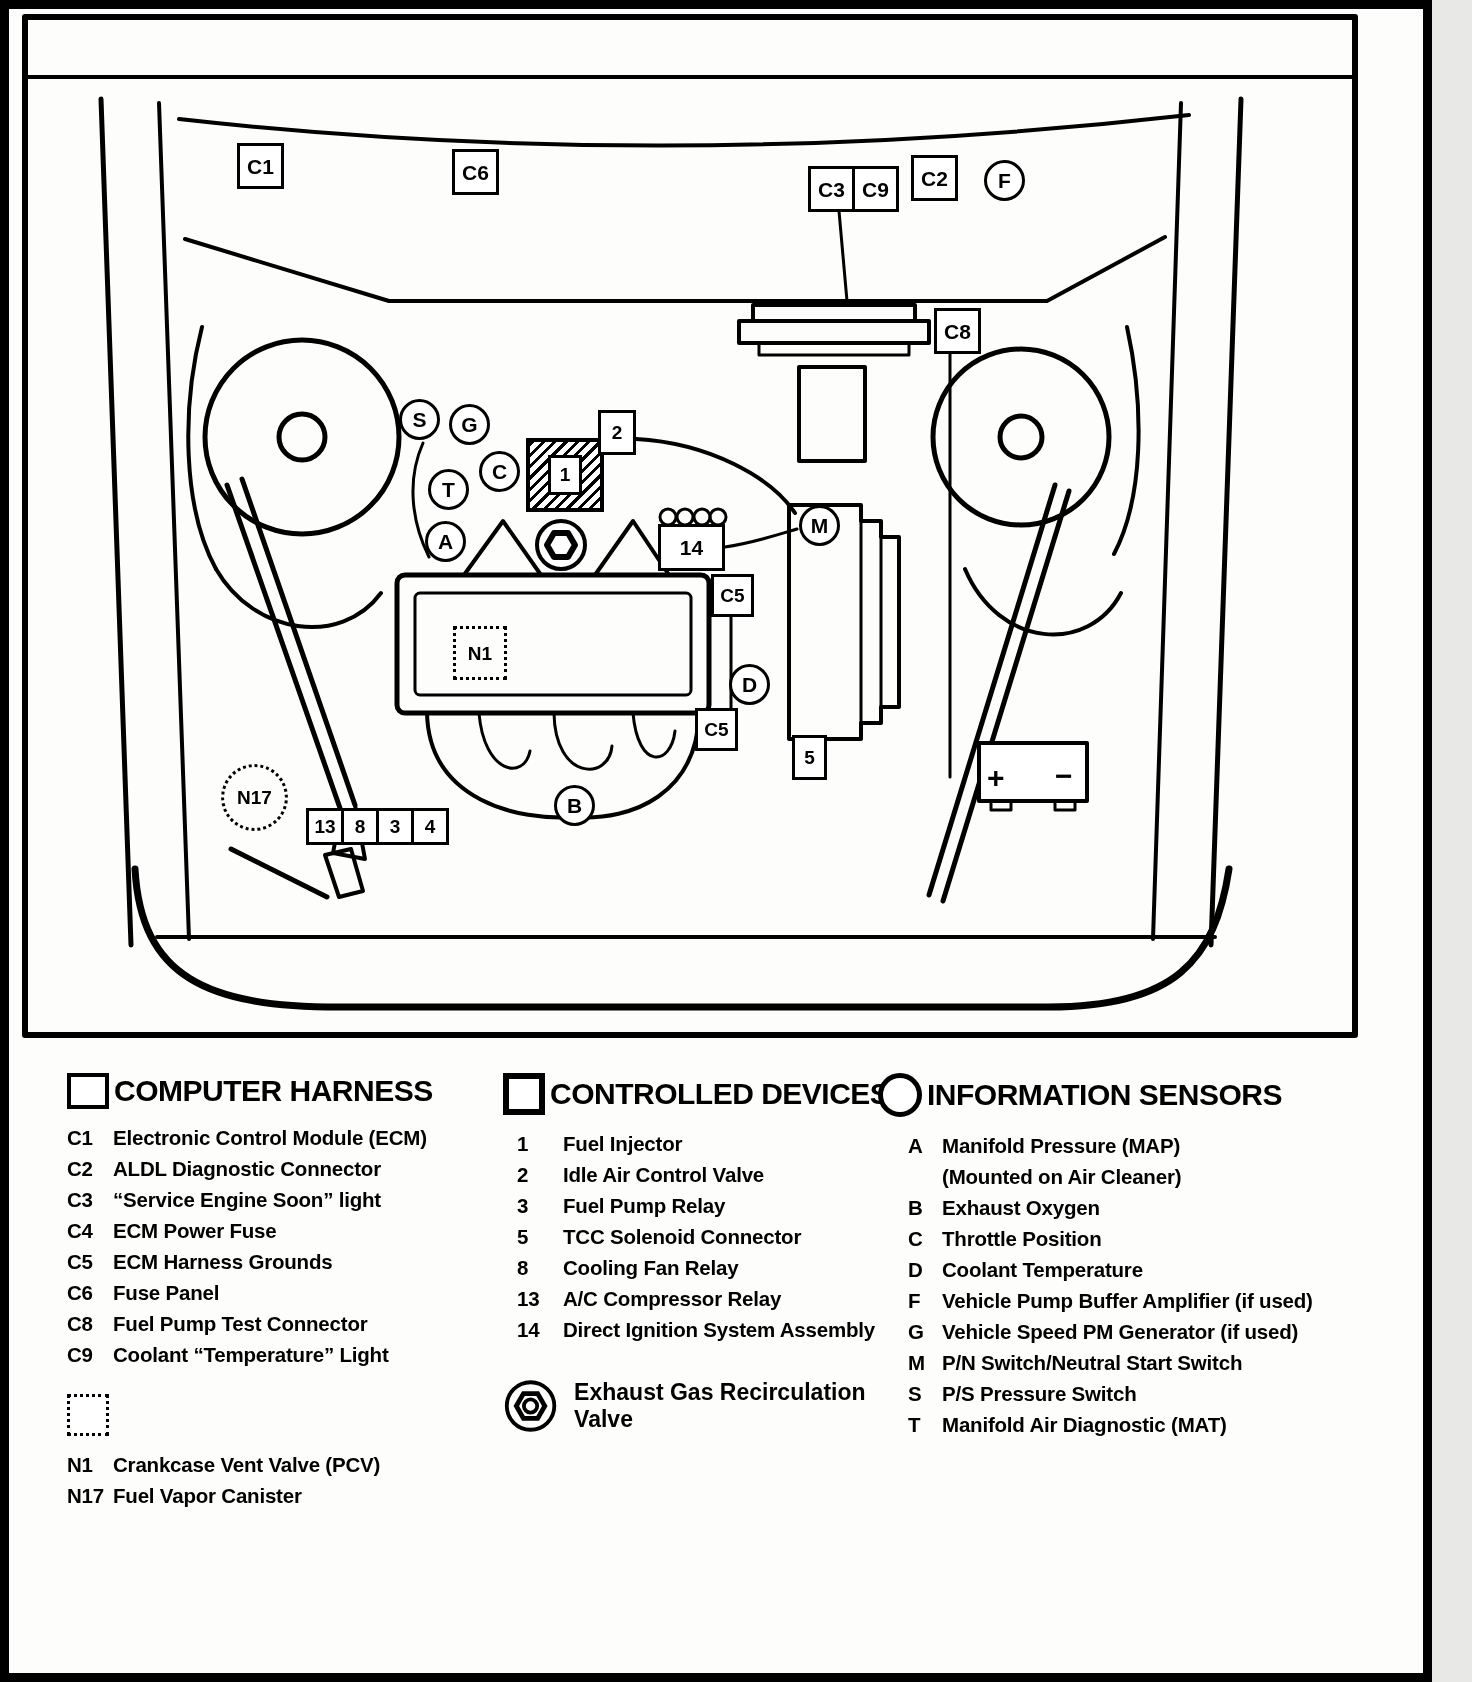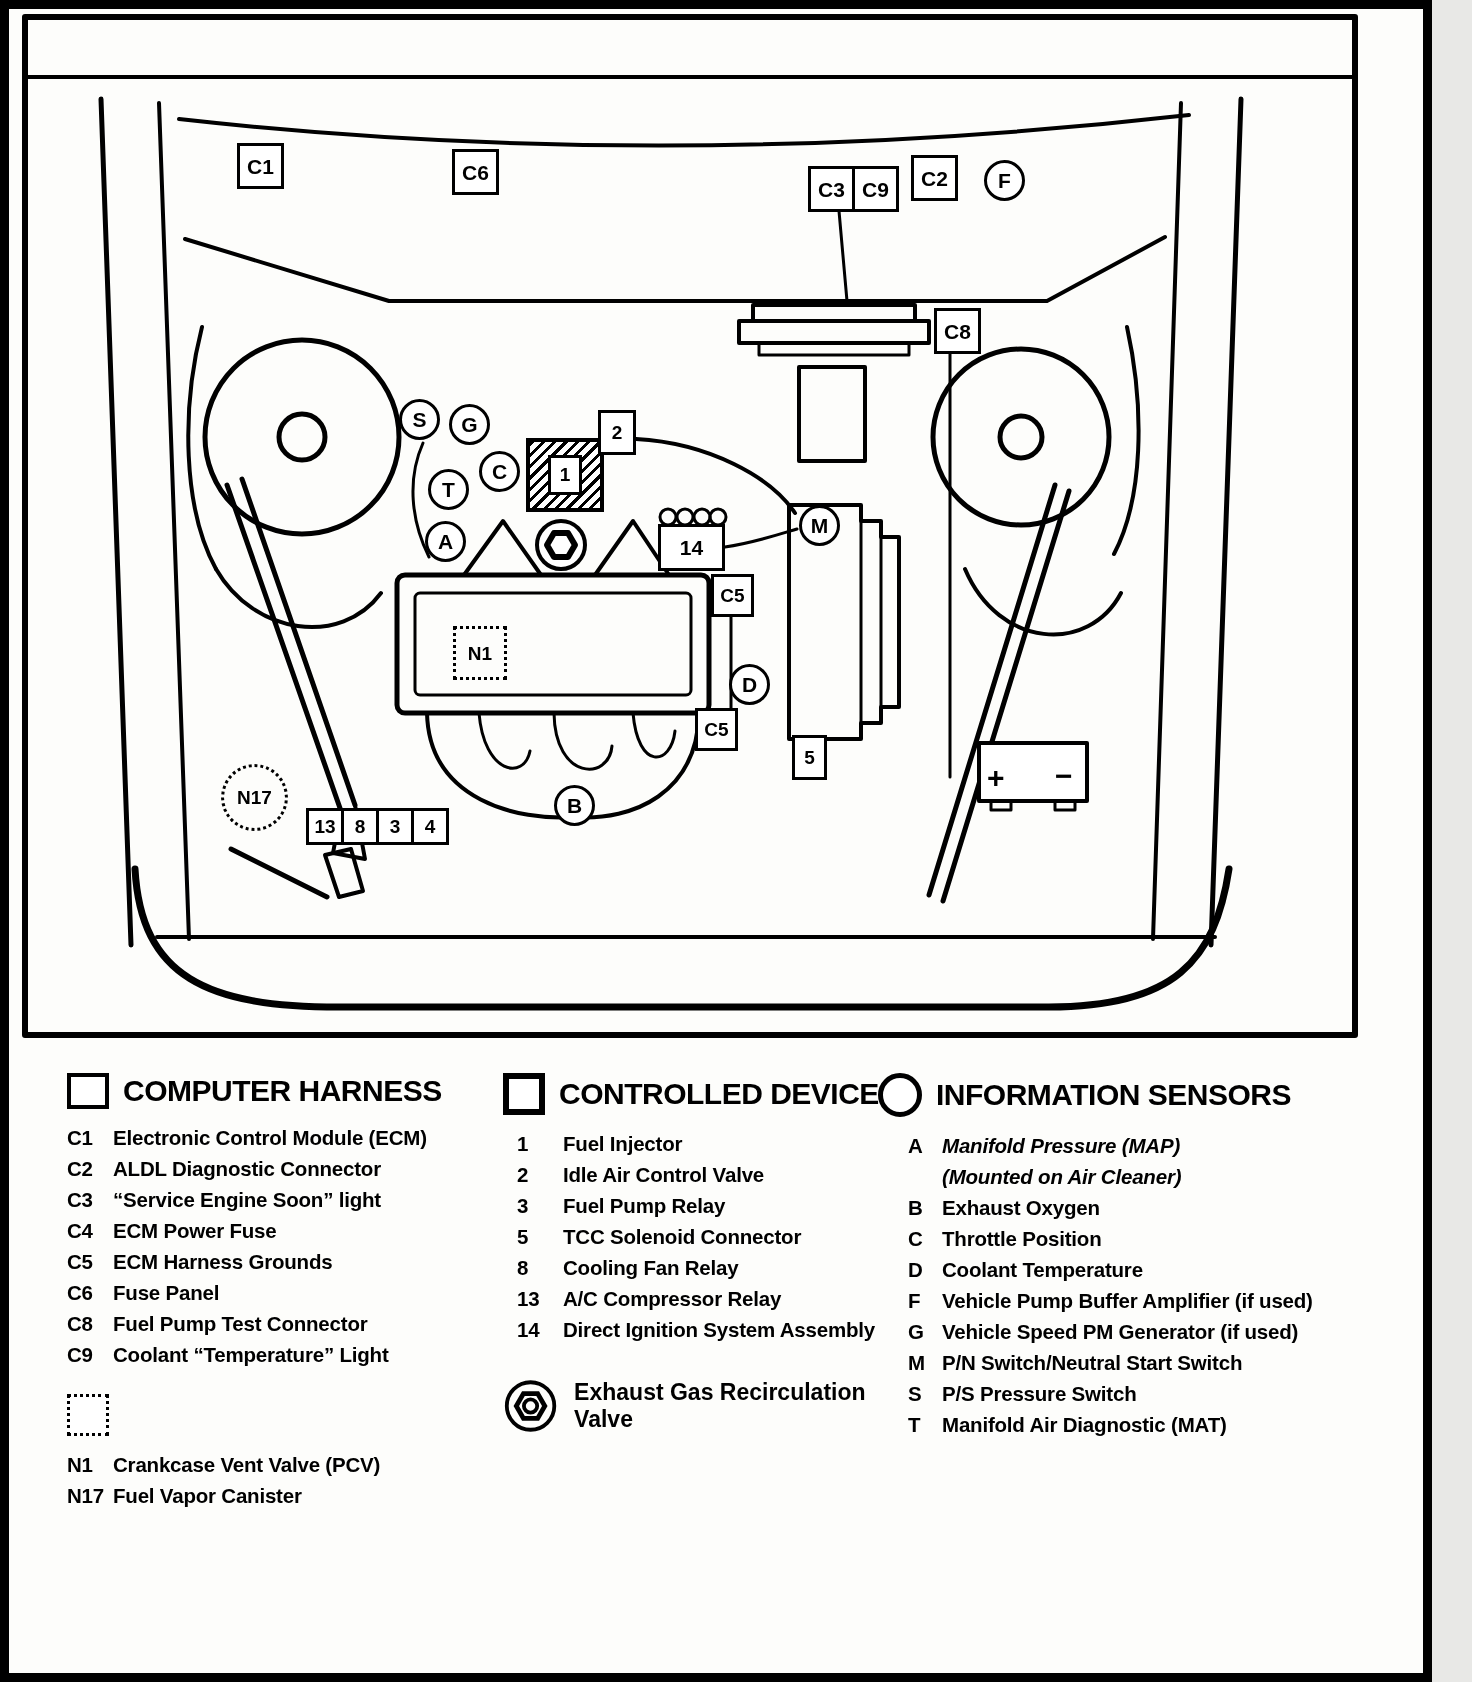--- a/index.html
+++ b/index.html
@@ -28,35 +28,35 @@
            display:flex; align-items:center; justify-content:center;
            font-weight:bold; font-size:19px; }
   .sym { position:absolute; font-weight:bold; font-size:30px; background:transparent; }
 
   
   #legend { position:absolute; left:0; top:1040px; width:1472px; height:642px; }
   .col { position:absolute; top:24px; }
   #col1 { left:58px;  width:430px; }
   #col2 { left:494px; width:410px; }
   #col3 { left:869px; width:460px; }
-  .hdr { display:flex; align-items:center; gap:14px; font-weight:bold;
+  .hdr { display:flex; align-items:center; gap:5px; font-weight:bold;
          font-size:30px; letter-spacing:-0.5px; }
   .hdr-t { white-space:nowrap; }
   .ic-sq      { flex:none; width:42px; height:36px; border:4px solid #000; background:#fff; }
   .ic-sq-bold { flex:none; width:42px; height:42px; border:6px solid #000; background:#fff; }
   .ic-circ    { flex:none; width:44px; height:44px; border:5px solid #000; border-radius:50%; background:#fff; }
   .ic-dsq     { flex:none; width:42px; height:42px; border:3px dotted #000; background:#fff; }
   .items { margin-top:13px; }
   .item { display:flex; font-weight:bold; font-size:20.5px; line-height:31px;
           letter-spacing:-0.2px; }
   .item .k { flex:none; width:46px; }
   #col3 .item .k { width:34px; }
   .item .lbl { }
   #col3 .item .lbl { width:392px; }
-  .l1,.l2 { display:block;font-style:italic; }
+  .l1,.l2 { display:block; }
   .hdr2 { margin-top:24px; }
   .egr-row { display:flex; align-items:center; gap:16px; margin-top:32px; }
   .egr-lbl { font-weight:bold; font-size:23px; }
 </style>
 </head>
 <body>
 
 <div id="page">
 
   <div id="diagram">

